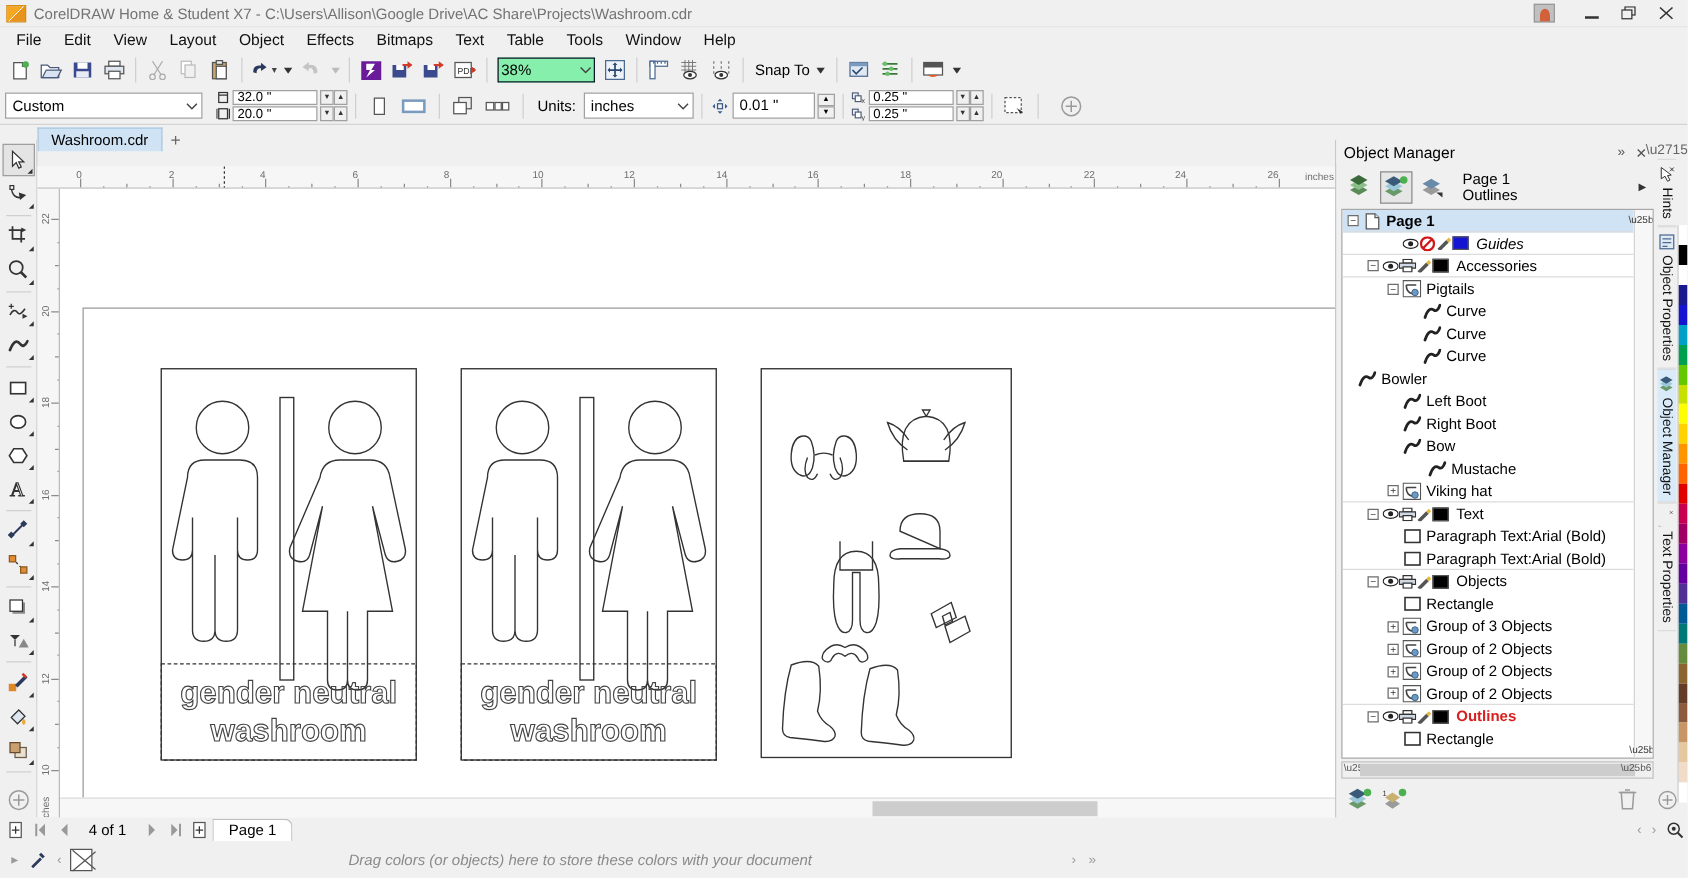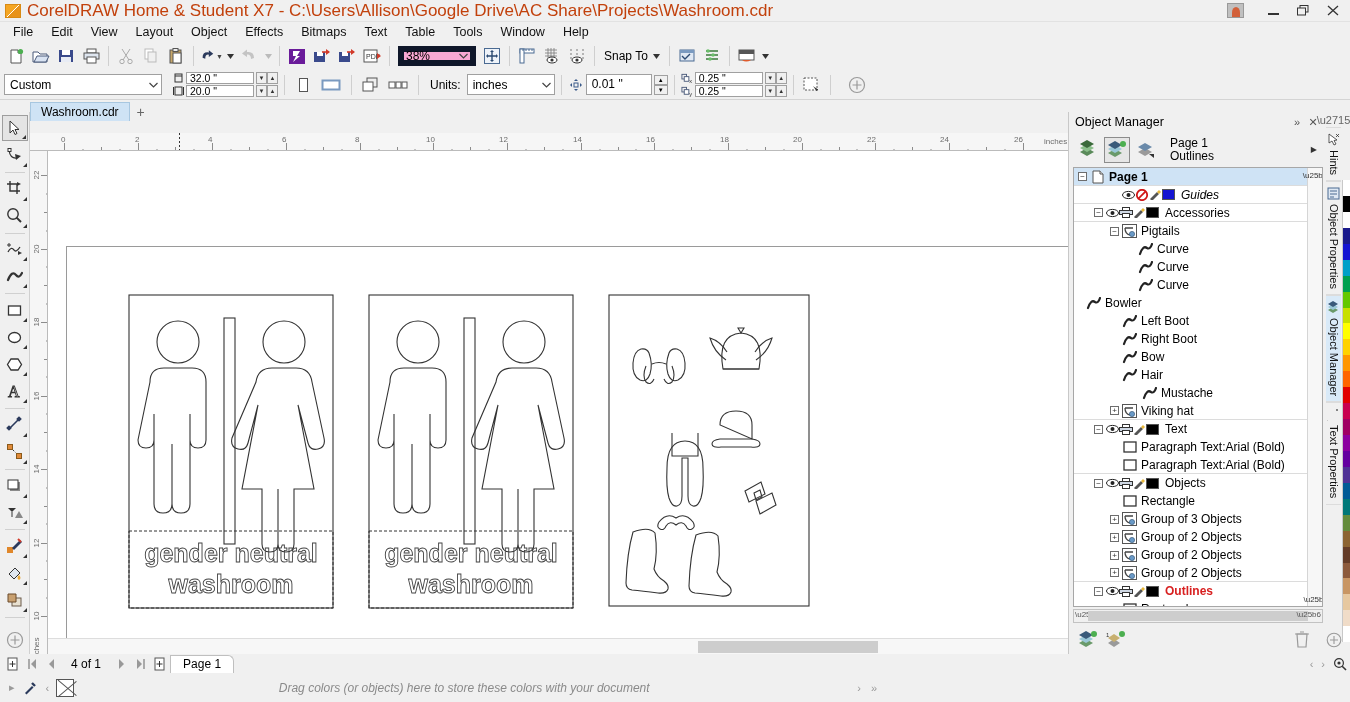--- a/index.html
+++ b/index.html
@@ -19,21 +19,21 @@
     height: 22px; background: #f0f0f0;
     display: flex; align-items: center;
     border-bottom: 1px solid #e2e2e2;
   }
   .title-logo {
     width: 16px; height: 14px; margin: 0 6px 0 5px;
     background: linear-gradient(135deg,#f5a623 0%,#f5a623 48%,#ffffff 49%,#ffffff 52%,#e8931a 53%,#e8931a 100%);
     border: 1px solid #d88a14;
     flex: 0 0 auto;
   }
-  .title-text { font-size: 17px; color: #c2410c; white-space: nowrap; }
+  .title-text { font-size: 12px; color: #737373; white-space: nowrap; }
   .title-spacer { flex: 1; }
   .title-btns { display: flex; align-items: center; gap: 0px; padding-right: 2px; }
   .title-user {
     width: 17px; height: 15px; margin-right: 14px;
     background: #c0c0c0; border: 1px solid #999;
     position: relative; overflow: hidden;
   }
   .title-user::after {
     content: ""; position: absolute; left: 4px; top: 3px;
     width: 8px; height: 11px; border-radius: 50% 50% 0 0;
@@ -55,21 +55,21 @@
     padding-left: 4px; gap: 1px;
   }
   .tool {
     width: 24px; height: 24px; display: flex; align-items: center; justify-content: center;
     position: relative; cursor: default;
   }
   .tsep { width: 1px; height: 20px; background: #cfcfcf; margin: 0 4px; }
   .tdrop { font-size: 7px; color: #444; margin-left: 1px; }
 
   .zoomsel {
-    width: 78px; height: 20px; background: #f9a8d4; border: 6px solid #0f172a;
+    width: 78px; height: 20px; background: #86efac; border: 1px solid #0f172a;
     font-size: 12px; padding: 0 2px; margin: 0 3px;
     display: flex; align-items: center; justify-content: space-between;
   }
   .snapto { font-size: 12px; padding: 0 4px; display:flex; align-items:center; gap:5px; cursor:default;}
 
   
   .toolbar2 {
     height: 30px; background: #f0f0f0; display: flex; align-items: center;
     padding-left: 4px; gap: 2px; border-bottom: 1px solid #d4d4d4;
   }
@@ -1072,29 +1072,20 @@
           </div>
           <div class="trow" style="padding-left: 36px;">
             <span style="width: 12px; flex: 0 0 auto;"></span>
             <span class="obj-ico">
               <svg width="15" height="13" viewBox="0 0 15 13">
                 <path d="M2 11 q3 -9 7 -6 q3 2 5 -4" fill="none" stroke="#222" stroke-width="2.2" stroke-linecap="round"></path>
               </svg>
             </span>
             <span class="tname">Bow</span>
           </div>
-          <div class="trow" style="padding-left: 36px;">
-            <span style="width: 12px; flex: 0 0 auto;"></span>
-            <span class="obj-ico">
-              <svg width="15" height="13" viewBox="0 0 15 13">
-                <path d="M2 11 q3 -9 7 -6 q3 2 5 -4" fill="none" stroke="#222" stroke-width="2.2" stroke-linecap="round"></path>
-              </svg>
-            </span>
-            <span class="tname">Hair</span>
-          </div>
           <div class="trow" style="padding-left: 56px;">
             <span style="width: 12px; flex: 0 0 auto;"></span>
             <span class="obj-ico">
               <svg width="15" height="13" viewBox="0 0 15 13">
                 <path d="M2 11 q3 -9 7 -6 q3 2 5 -4" fill="none" stroke="#222" stroke-width="2.2" stroke-linecap="round"></path>
               </svg>
             </span>
             <span class="tname">Mustache</span>
           </div>
           <div class="trow sep" style="padding-left: 36px;">

